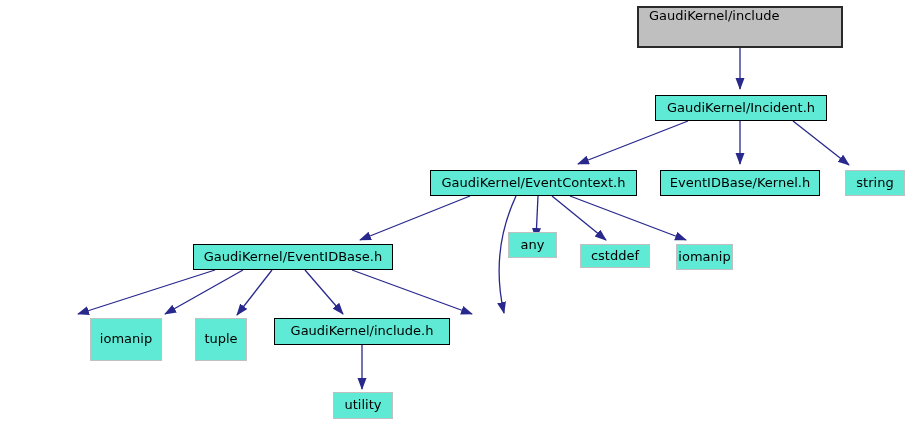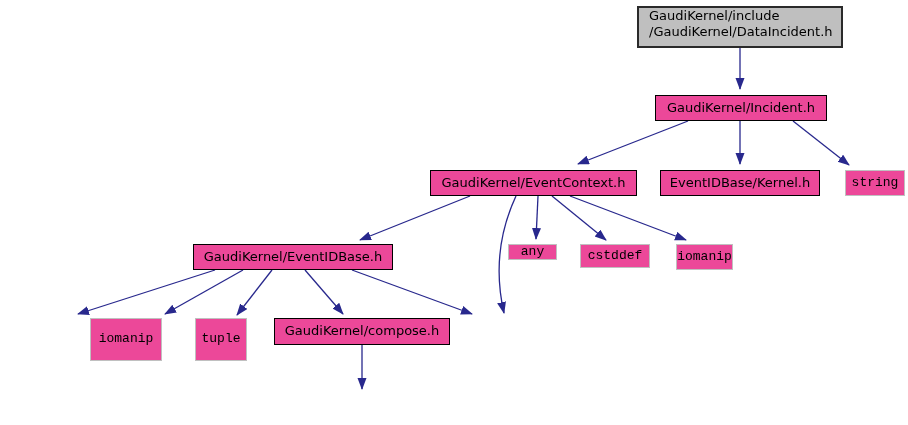--- a/index.html
+++ b/index.html
@@ -7,28 +7,28 @@
     position:relative;
     width:908px;height:425px;
     background:#ffffff;
     font-family:"DejaVu Sans","Liberation Sans",sans-serif;
     overflow:hidden;
   }
   #edges{position:absolute;left:0;top:0;width:908px;height:425px;}
   .node{
     position:absolute;
     box-sizing:border-box;
-    background:#ec4899;
+    background:#5eead4;
     border:1px solid #000000;
     display:flex;align-items:center;justify-content:center;
     font-size:13px;color:#000000;
     white-space:nowrap;
     line-height:1.25;
   }
-  .node.sys{border-color:#c0c0c0;font-family:Liberation Mono, monospace;}
+  .node.sys{border-color:#c0c0c0;}
   .node.current{
     background:#bfbfbf;
     border:2px solid #2a2a2a;
     justify-content:flex-start;
     padding-left:10px;
     flex-direction:column;
     align-items:flex-start;
   }
   .node.current .l{display:block;}
 </style>
@@ -57,21 +57,20 @@
       <path d="M243,270 L165,314" marker-end="url(#arrow)"></path>
       <path d="M272,270 L237,315" marker-end="url(#arrow)"></path>
       <path d="M305,270 L343,314" marker-end="url(#arrow)"></path>
       <path d="M352,270 L472,314" marker-end="url(#arrow)"></path>
       <path d="M362,345 L362,389" marker-end="url(#arrow)"></path>
     </g>
   </svg>
 
   <div class="node current" style="left:637px;top:6px;width:206px;height:42px">
     <span class="l">GaudiKernel/include</span>
-    <span class="l">/GaudiKernel/DataIncident.h</span>
   </div>
 
   <div class="node" style="left:655px;top:95px;width:172px;height:26px">
     <span>GaudiKernel/Incident.h</span>
   </div>
 
   <div class="node" style="left:430px;top:170px;width:207px;height:26px">
     <span>GaudiKernel/EventContext.h</span>
   </div>
 
@@ -80,21 +79,21 @@
   </div>
 
   <div class="node sys" style="left:845px;top:170px;width:60px;height:26px">
     <span>string</span>
   </div>
 
   <div class="node" style="left:193px;top:244px;width:200px;height:26px">
     <span>GaudiKernel/EventIDBase.h</span>
   </div>
 
-  <div class="node sys" style="left:508px;top:244px;width:49px;height:16px">
+  <div class="node sys" style="left:508px;top:232px;width:49px;height:26px">
     <span>any</span>
   </div>
 
   <div class="node sys" style="left:580px;top:244px;width:70px;height:24px">
     <span>cstddef</span>
   </div>
 
   <div class="node sys" style="left:676px;top:244px;width:57px;height:26px">
     <span>iomanip</span>
   </div>
@@ -102,18 +101,21 @@
 
   <div class="node sys" style="left:90px;top:318px;width:72px;height:43px">
     <span>iomanip</span>
   </div>
 
   <div class="node sys" style="left:195px;top:318px;width:52px;height:43px">
     <span>tuple</span>
   </div>
 
   <div class="node" style="left:274px;top:318px;width:176px;height:27px">
-    <span>GaudiKernel/compose.h</span>
+    <span>GaudiKernel/include.h</span>
   </div>
 
 
+  <div class="node sys" style="left:333px;top:392px;width:60px;height:27px">
+    <span>utility</span>
+  </div>
 
 </div>
 
 </body></html>

